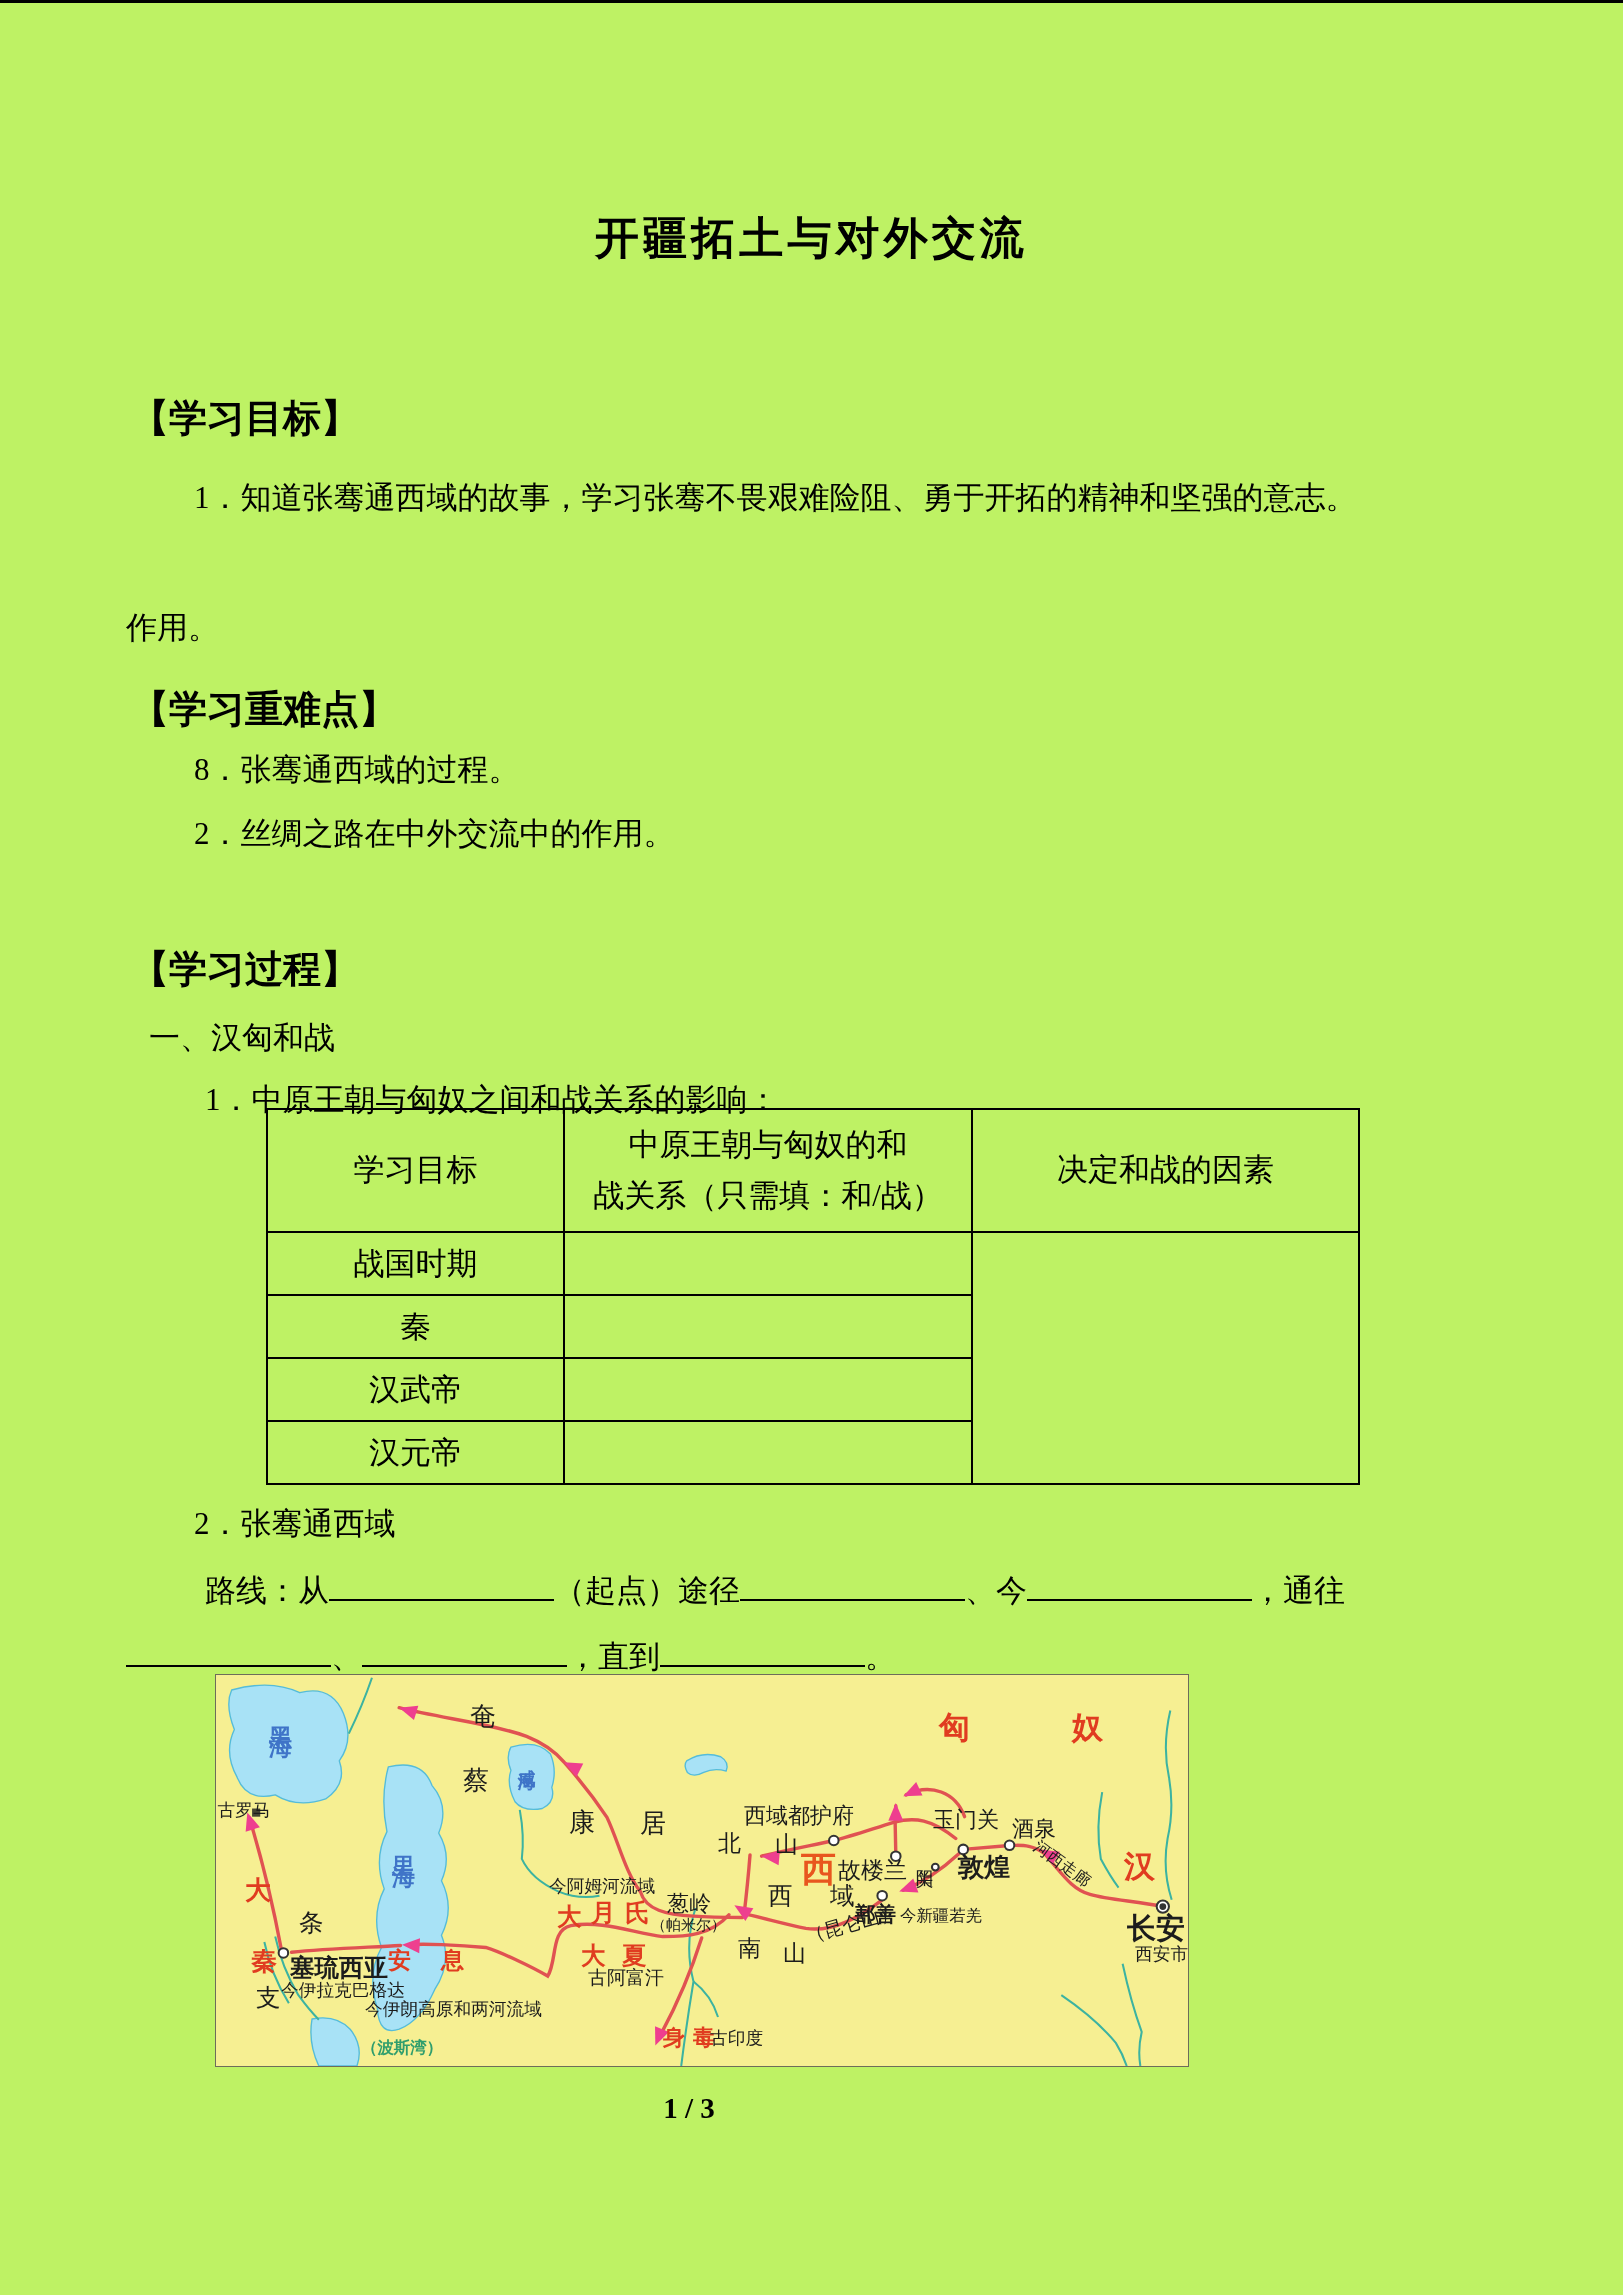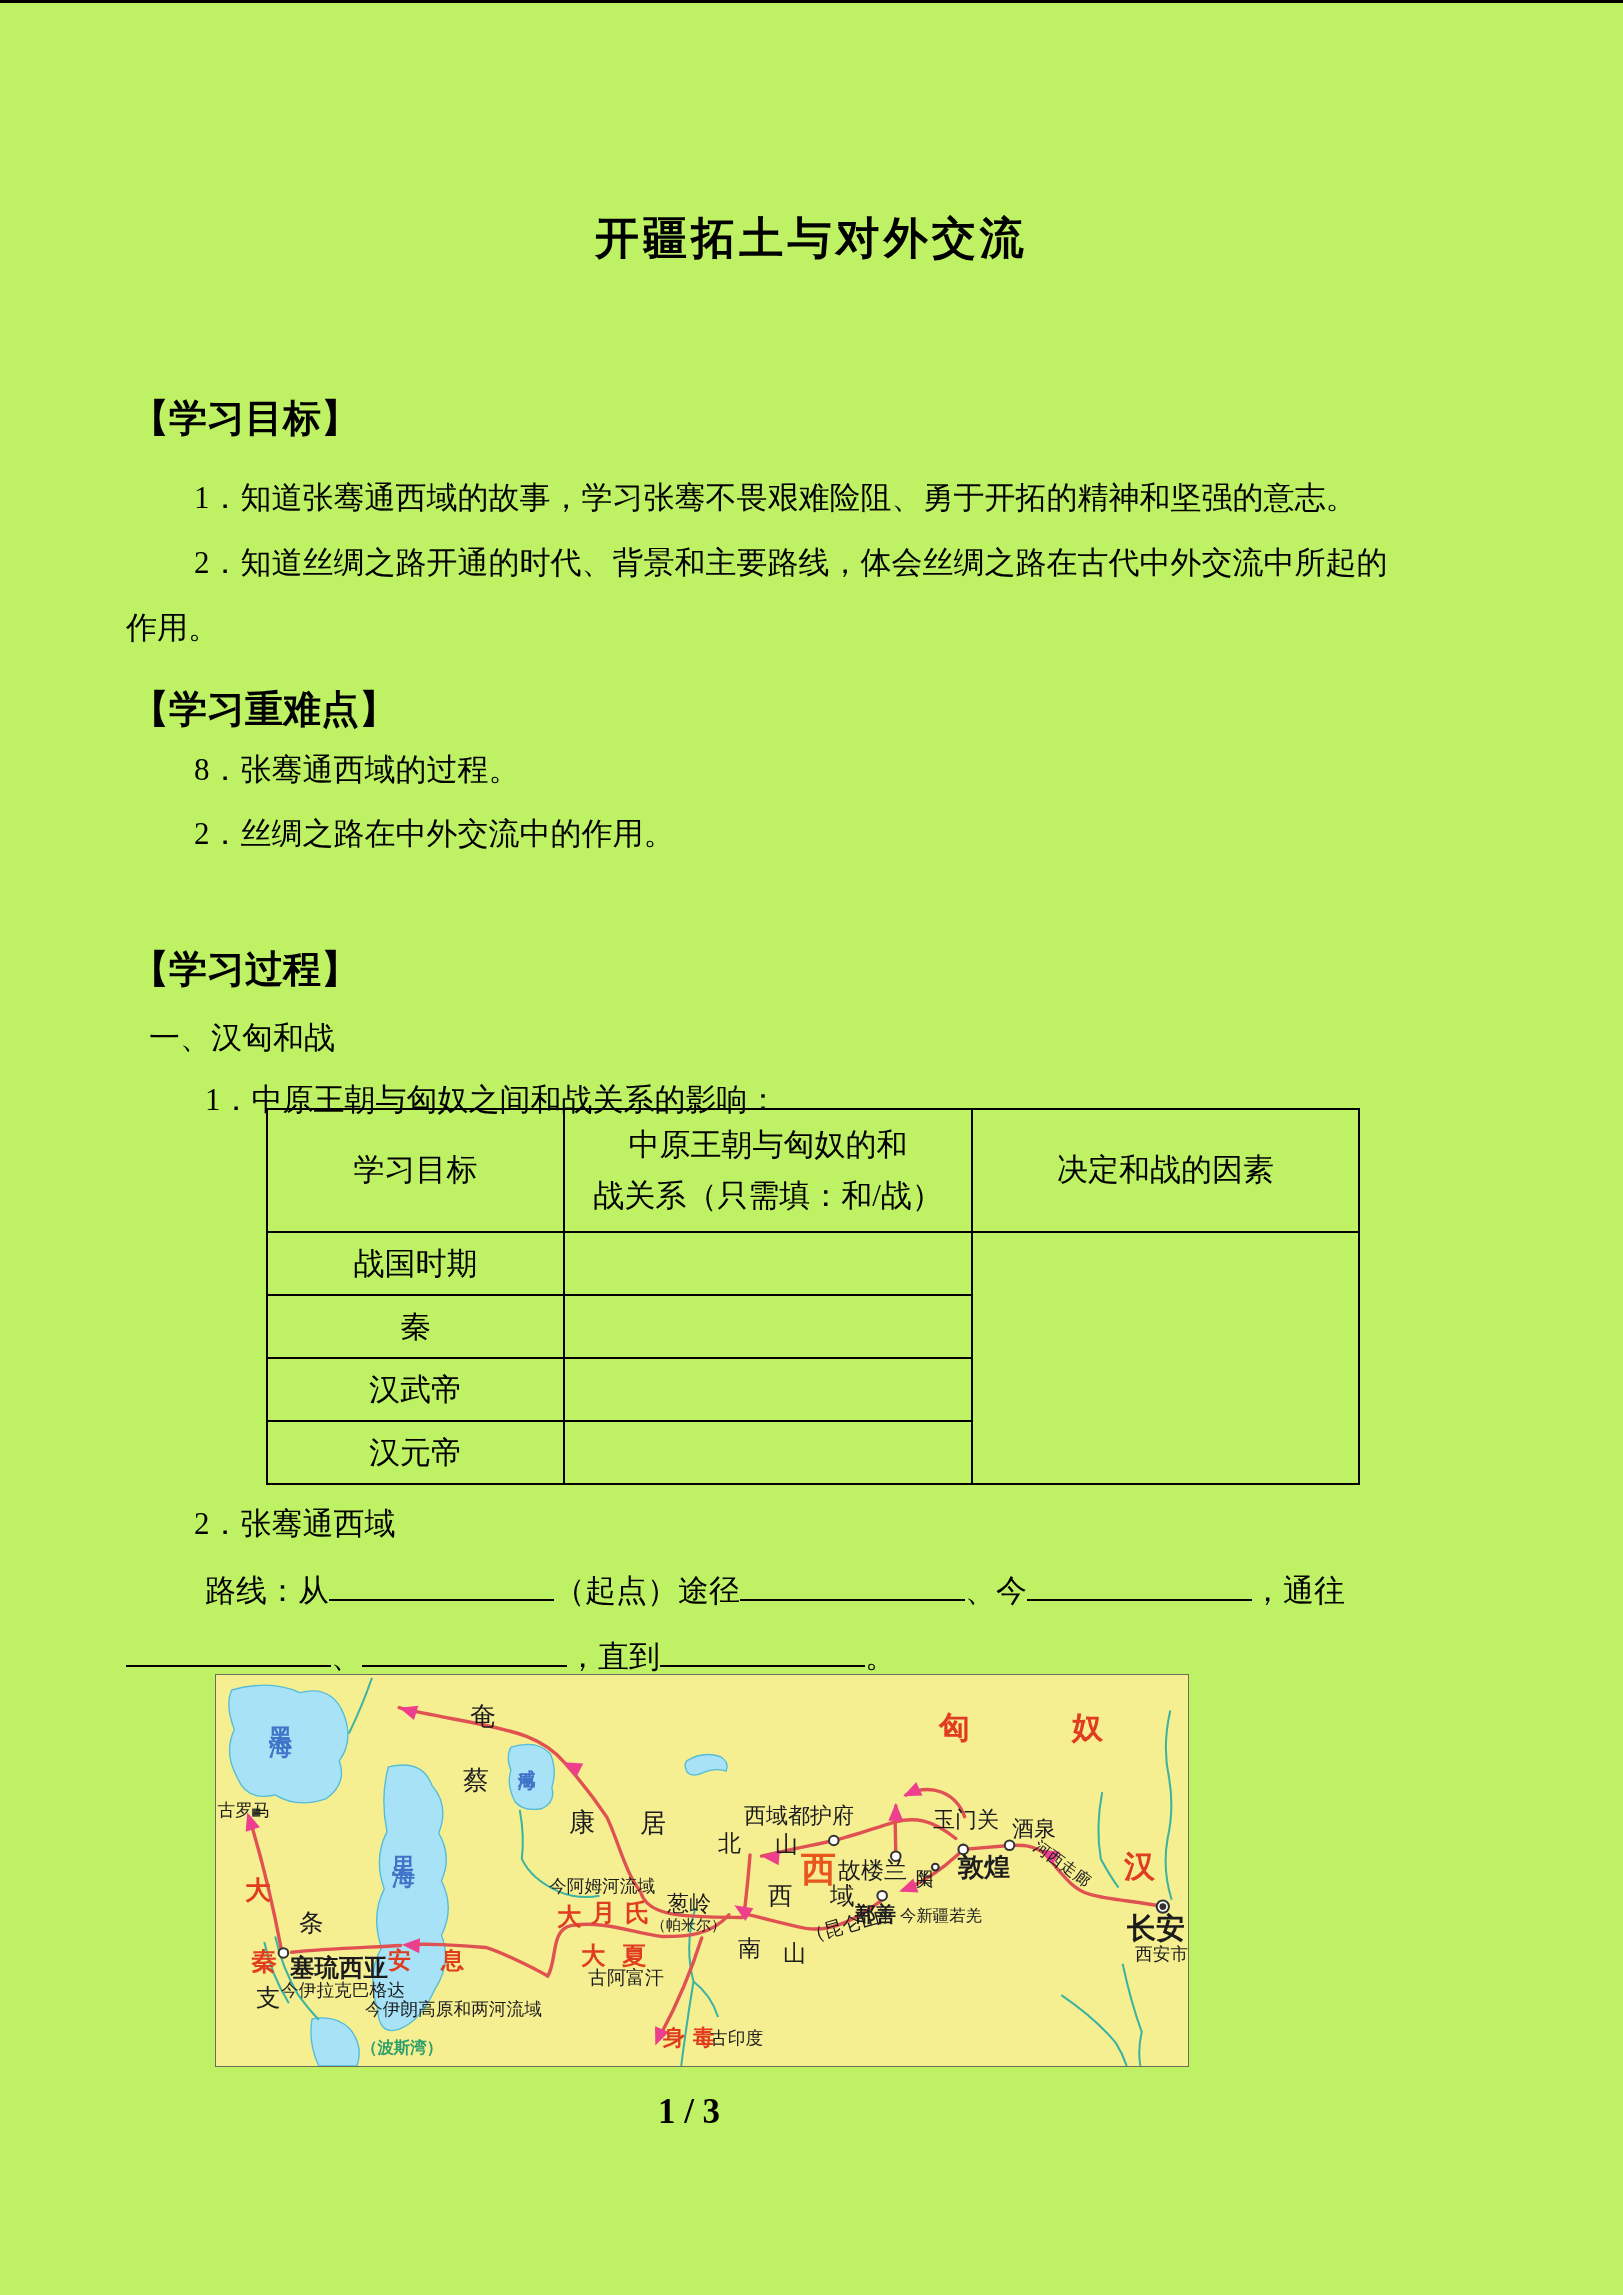--- a/index.html
+++ b/index.html
@@ -22,33 +22,32 @@
   
   .map{position:absolute;left:215px;top:1674px;width:972px;height:391px;background:#f6ef92;
        border:1.4px solid #6d6d5a;box-sizing:content-box}
   .map svg{position:absolute;left:0;top:0}
   .ml{position:absolute;line-height:1;white-space:nowrap;color:#1c1c1c;font-family:"Liberation Serif",serif;z-index:3}
   .red{color:#e03c20;font-weight:bold}
   .blue{color:#3f74c8;font-weight:bold}
   .green{color:#2f9e6d;font-weight:bold}
   .bold{font-weight:bold}
   .vert{writing-mode:vertical-rl}
-  .pageno{position:absolute;left:0;top:2092px;width:1378px;text-align:center;font-weight:bold;font-size:35px}
+  .pageno{position:absolute;left:0;top:2092px;width:1378px;text-align:center;font-weight:bold;font-size:29px}
 </style>
 </head>
 <body>
 
 <div class="page">
   <div class="topbar"></div>
 
   <div class="doc-title">开疆拓土与对外交流</div>
 
   <div class="sec-h" style="top:393px">【学习目标】</div>
   <div class="t" style="left:194px;top:477px">1．知道张骞通西域的故事，学习张骞不畏艰难险阻、勇于开拓的精神和坚强的意志。</div>
-  <div class="t" style="left:194px;top:542px">2．知道丝绸之路开通的时代、背景和主要路线，体会丝绸之路在古代中外交流中所起的</div>
   <div class="t" style="left:126px;top:607px">作用。</div>
 
   <div class="sec-h" style="top:684px">【学习重难点】</div>
   <div class="t" style="left:194px;top:749px">8．张骞通西域的过程。</div>
   <div class="t" style="left:194px;top:813px">2．丝绸之路在中外交流中的作用。</div>
 
   <div class="sec-h" style="top:944px">【学习过程】</div>
   <div class="t" style="left:149px;top:1017px">一、汉匈和战</div>
   <div class="t" style="left:205px;top:1079px">1．中原王朝与匈奴之间和战关系的影响：</div>
 

